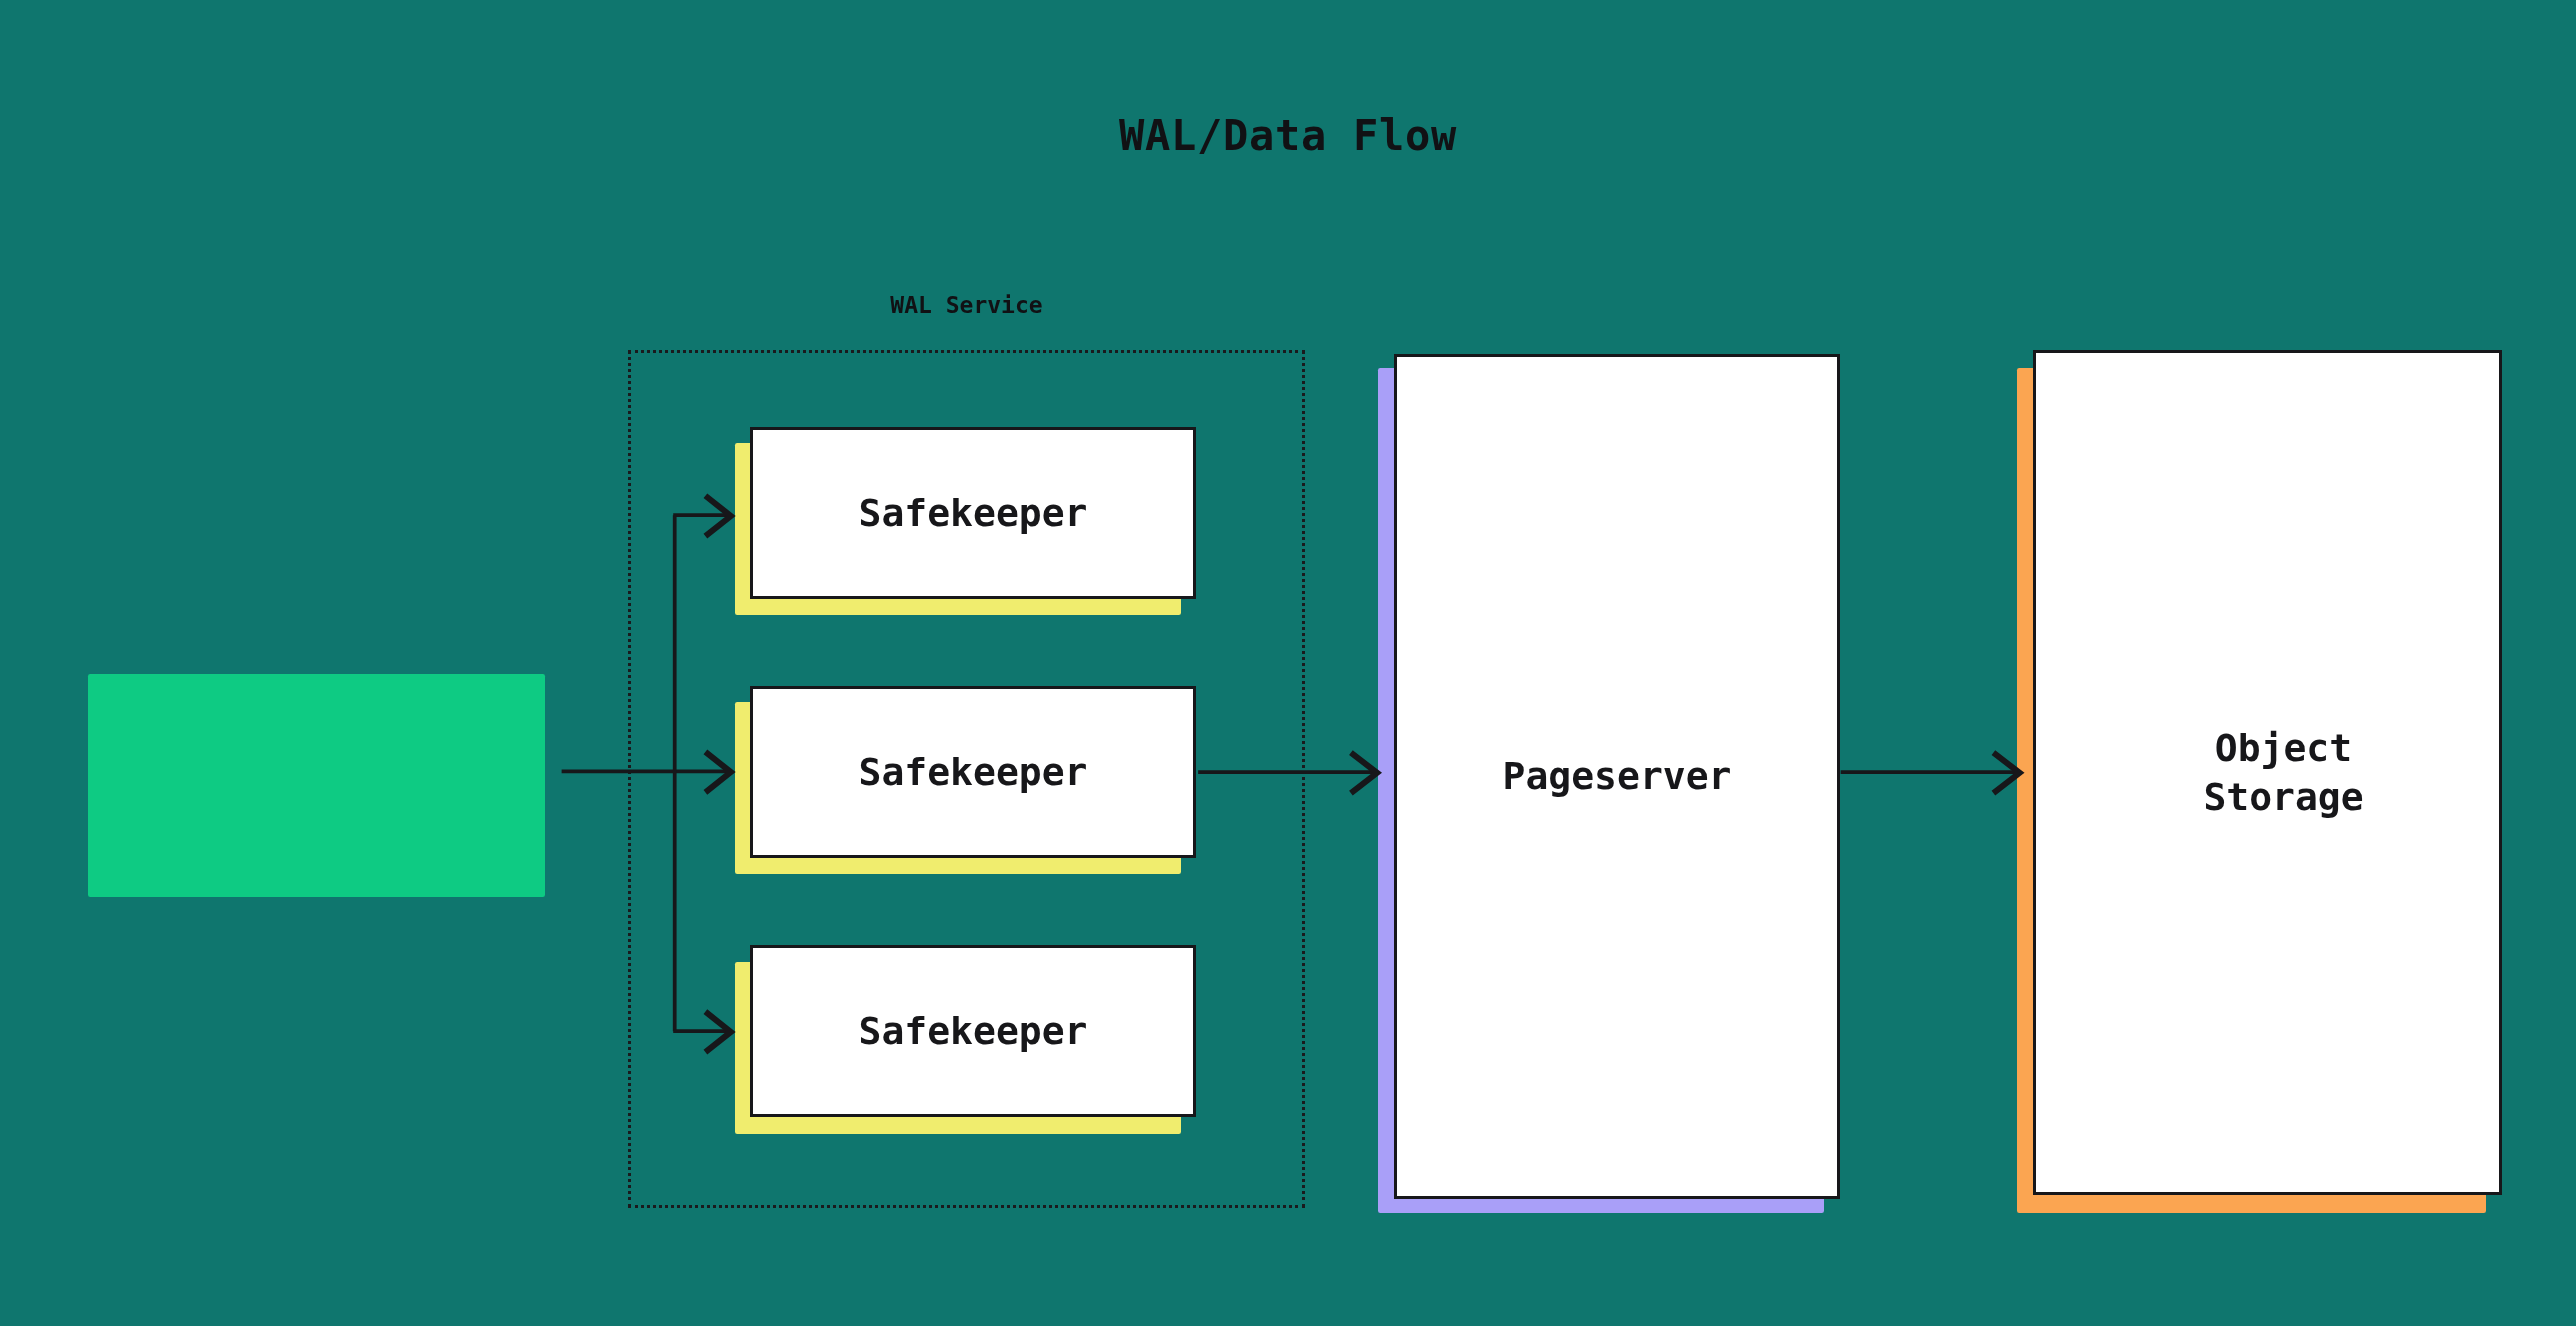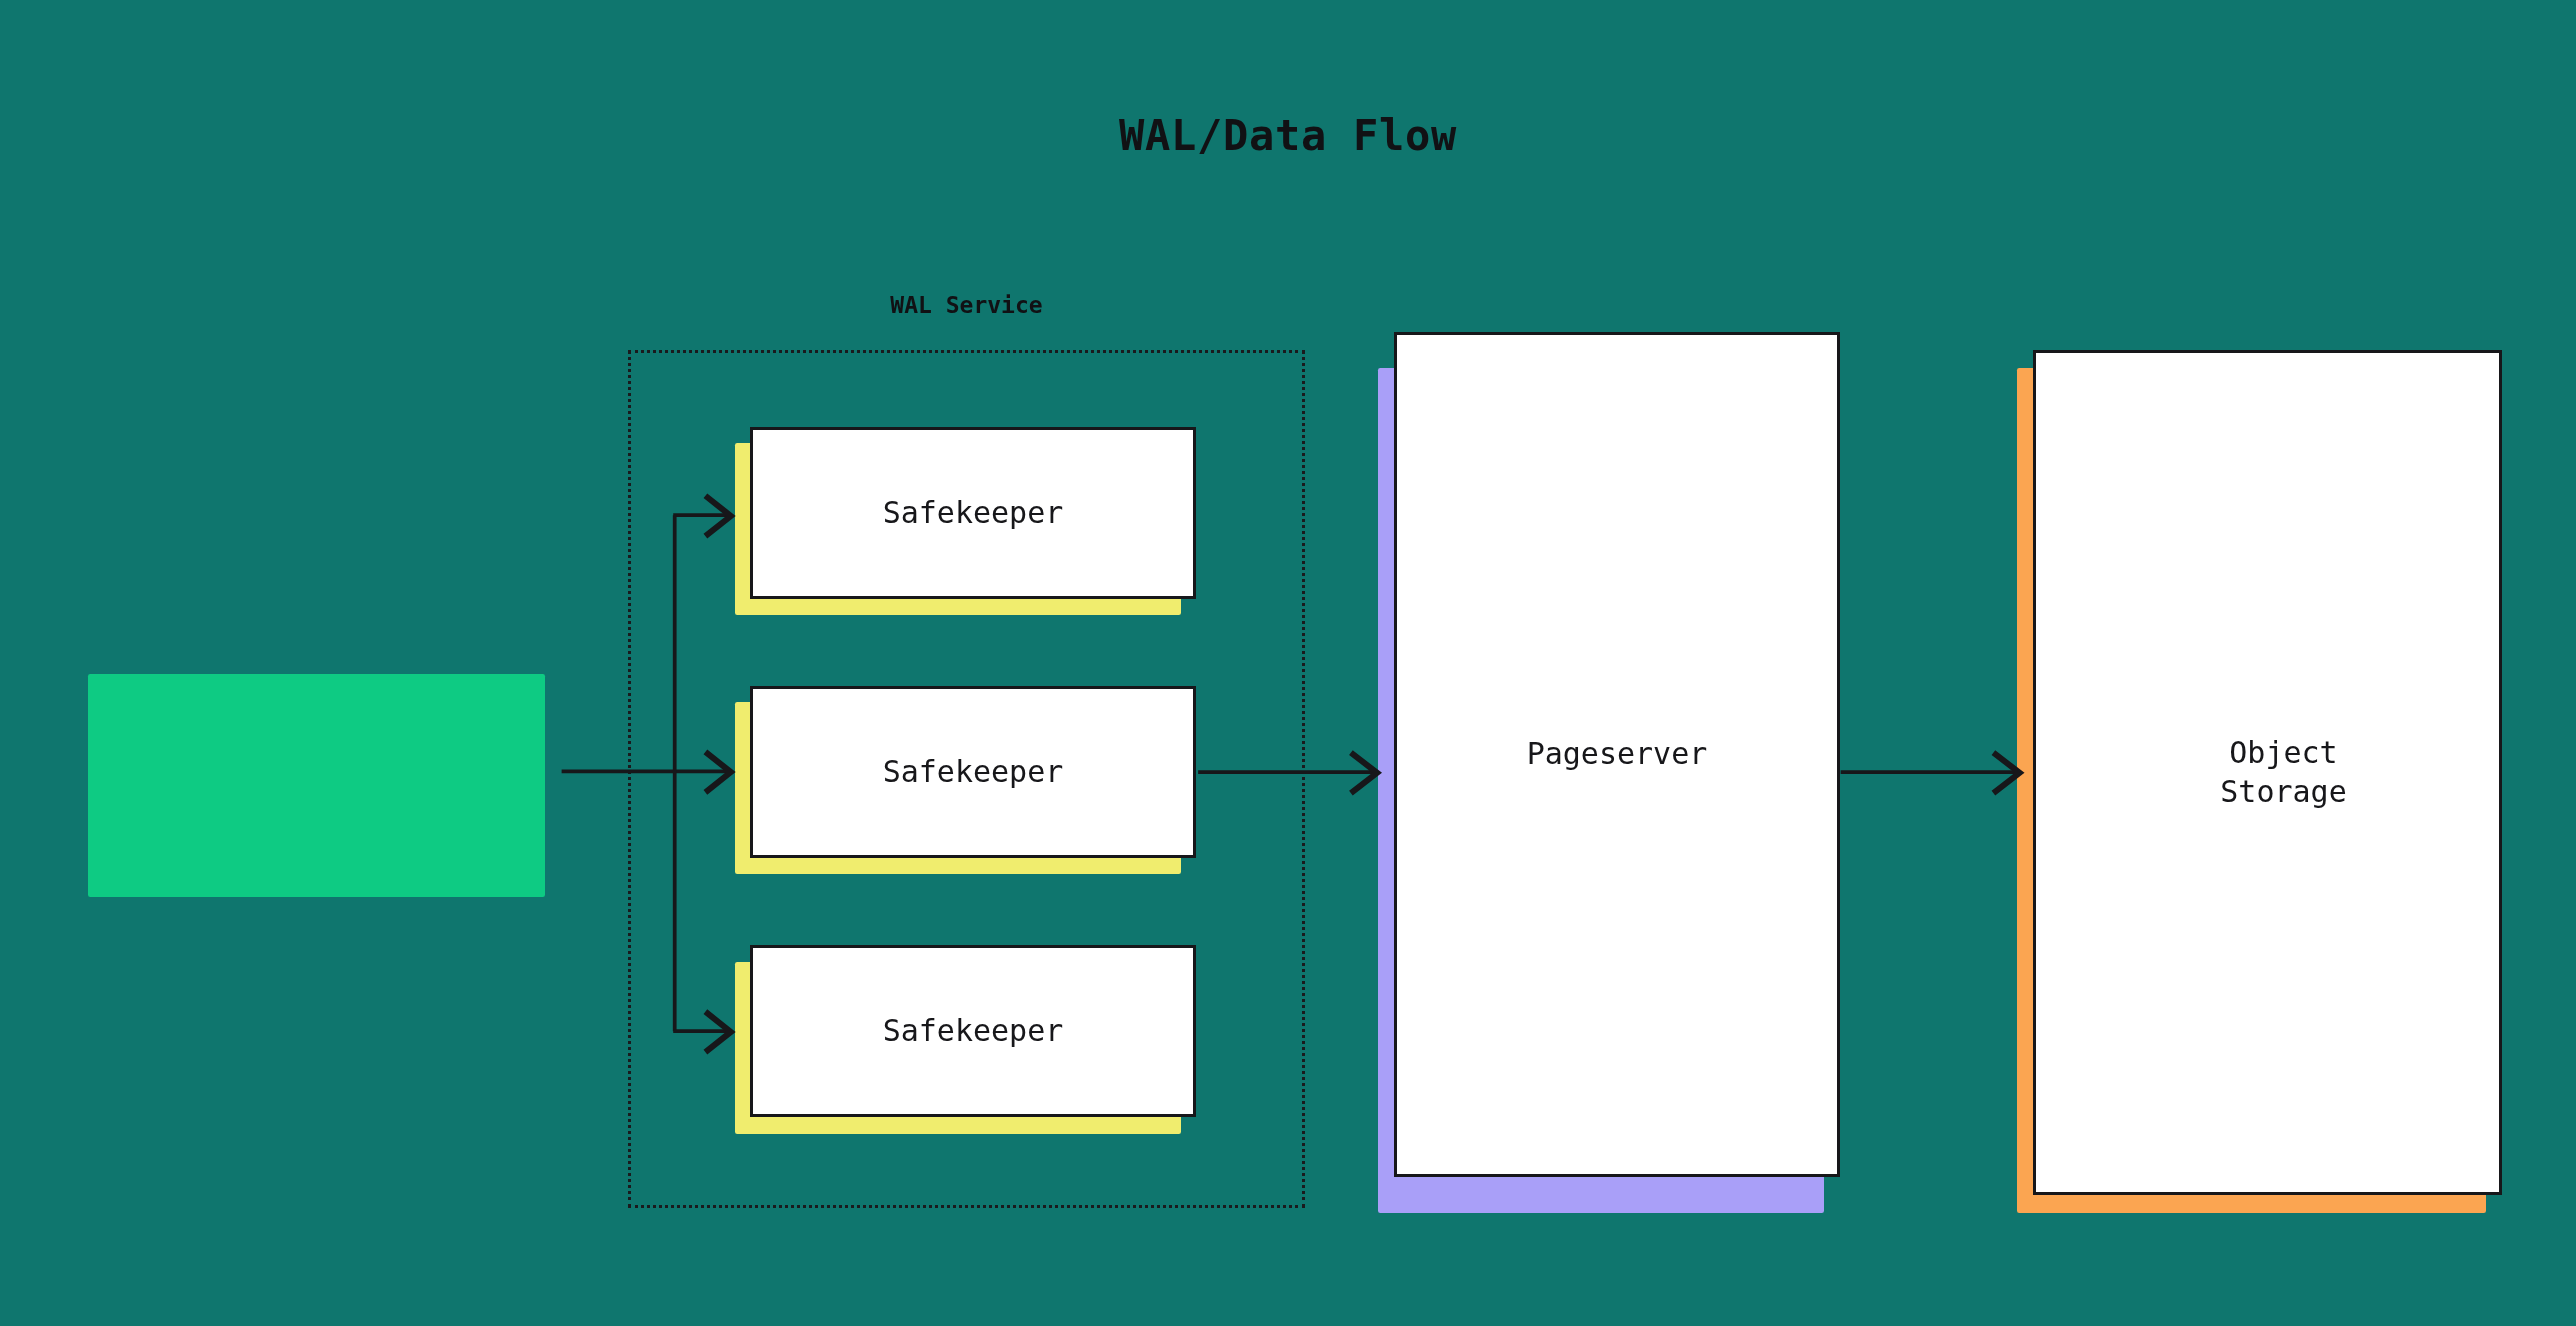--- a/index.html
+++ b/index.html
@@ -70,22 +70,22 @@
     justify-content: center;
     z-index: 3;
   }
   .node-shadow {
     position: absolute;
     box-sizing: border-box;
     z-index: 1;
     border-radius: 2.2px;
   }
   .node-label {
-    font-size: 30px;
-    font-weight: normal;
+    font-size: 38px;
+    font-weight: bold;
     line-height: 1.28;
     text-align: center;
     color: #17171a;
     white-space: pre-line;
     font-family: "DejaVu Sans Mono", "Liberation Mono", monospace;
   }
 
   
   #postgres-compute {
     left: 103px; top: 657px; width: 457px; height: 223px;
@@ -100,21 +100,21 @@
   .safekeeper-shadow { left: 735px; width: 446px; height: 172px; background: #f0ed6e; }
   #safekeeper-1 { top: 427px; }
   #safekeeper-1-shadow { top: 443px; }
   #safekeeper-2 { top: 686px; }
   #safekeeper-2-shadow { top: 702px; }
   #safekeeper-3 { top: 945px; }
   #safekeeper-3-shadow { top: 962px; }
 
   
   #pageserver {
-    left: 1394px; top: 332px; width: 446px; height: 845px;
+    left: 1394px; top: 354px; width: 446px; height: 845px;
   }
   #pageserver-shadow {
     left: 1378px; top: 368px; width: 446px; height: 845px;
     background: #a99ff8;
   }
 
   
   #object-storage {
     left: 2033px; top: 350px; width: 469px; height: 845px; padding-left: 32px;
   }

